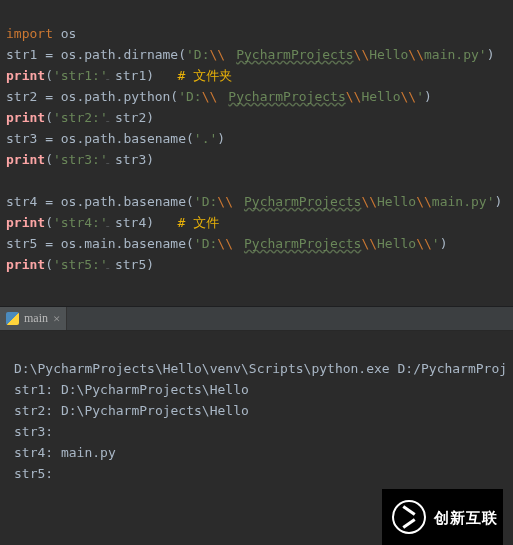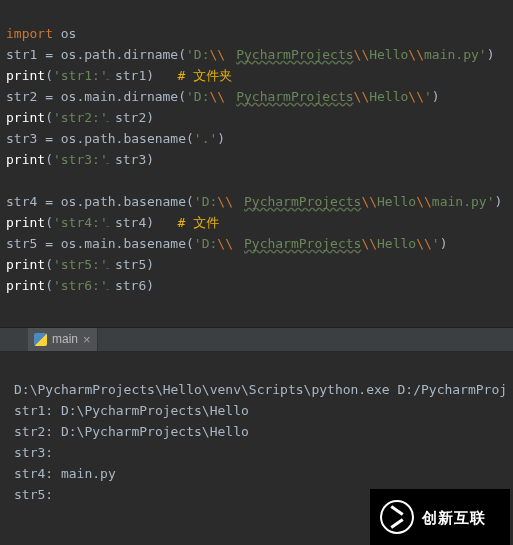--- a/index.html
+++ b/index.html
@@ -18,21 +18,21 @@
 
   .editor {
     padding: 2px 6px 10px 6px;
     white-space: pre;
   }
 
   .kw  { color: #cc7832; }
   .str { color: #6a8759; }
   .esc { color: #cc7832; }
   .cmt { color: #eab308; }
-  .builtin { color: #ffffff; }
+  .builtin { color: #fca5a5; font-weight: bold; }
 
   .typo {
     text-decoration: underline wavy #5c7050;
     text-decoration-skip-ink: none;
     margin-left: 11px;
   }
 
   .space {
     display: inline-block;
     width: 7.2px;
@@ -51,23 +51,22 @@
   .hl-line { background: #323232; display: block; }
   .match-bg { background: #3b514d; }
 
   .tabbar {
     height: 23px;
     background: #3c3f41;
     border-top: 1px solid #1e1f21;
     border-bottom: 1px solid #282828;
     display: flex;
     align-items: stretch;
-    font-family: Liberation Sans, sans-serif;
+    font-family: Liberation Serif, serif;
     font-size: 12px;
-    padding-left: 28px;
   }
   .tab {
     background: #4e5254;
     color: #bbbbbb;
     display: flex;
     align-items: center;
     padding: 0 6px 0 6px;
     gap: 5px;
     border-right: 1px solid #323232;
   }
@@ -90,23 +89,23 @@
     white-space: pre;
     color: #a9b7c6;
     font-size: 13px;
     line-height: 21px;
     height: 200px;
     overflow: hidden;
   }
 
   .watermark {
     position: absolute;
-    right: 3px;
+    right: 10px;
     bottom: 0;
-    width: 140px;
+    width: 121px;
     height: 56px;
     background: #000;
     display: flex;
     align-items: center;
     gap: 8px;
     padding-left: 10px;
     box-sizing: border-box;
     color: #fff;
     font-family: "Microsoft YaHei", Arial, sans-serif;
     font-size: 15px;
@@ -134,30 +133,29 @@
     transform: rotate(-35deg);
   }
 </style>
 </head>
 <body>
 
 <div class="editor">
 <span><span class="kw">import</span><span> os</span></span>
 <span><span>str1 = os.path.dirname(</span><span class="str">'D:</span><span class="esc">\\</span><span class="str typo">PycharmProjects</span><span class="esc">\\</span><span class="str">Hello</span><span class="esc">\\</span><span class="str">main.py'</span><span>)</span></span>
 <span><span class="builtin">print</span><span>(</span><span class="str">'str1:'</span><span class="space"></span><span>str1)</span><span class="cmt">   # 文件夹</span></span>
-<span><span>str2 = os.main.dirname(</span><span class="str">'D:</span><span class="esc">\\</span><span class="str typo">PycharmProjects</span><span class="esc">\\</span><span class="str">Hello</span><span class="esc">\\</span><span class="str">'</span><span>)</span></span>
+<span><span>str2 = os.path.python(</span><span class="str">'D:</span><span class="esc">\\</span><span class="str typo">PycharmProjects</span><span class="esc">\\</span><span class="str">Hello</span><span class="esc">\\</span><span class="str">'</span><span>)</span></span>
 <span><span class="builtin">print</span><span>(</span><span class="str">'str2:'</span><span class="space"></span><span>str2)</span></span>
 <span><span>str3 = os.path.basename(</span><span class="str">'.'</span><span>)</span></span>
 <span><span class="builtin">print</span><span>(</span><span class="str">'str3:'</span><span class="space"></span><span>str3)</span></span>
 <span> </span>
 <span><span>str4 = os.path.basename(</span><span class="str">'D:</span><span class="esc">\\</span><span class="str typo">PycharmProjects</span><span class="esc">\\</span><span class="str">Hello</span><span class="esc">\\</span><span class="str">main.py'</span><span>)</span></span>
 <span><span class="builtin">print</span><span>(</span><span class="str">'str4:'</span><span class="space"></span><span>str4)</span><span class="cmt">   # 文件</span></span>
 <span><span>str5 = os.main.basename(</span><span class="str">'D:</span><span class="esc">\\</span><span class="str typo">PycharmProjects</span><span class="esc">\\</span><span class="str">Hello</span><span class="esc">\\</span><span class="str">'</span><span>)</span></span>
 <span><span class="builtin">print</span><span>(</span><span class="str">'str5:'</span><span class="space"></span><span>str5)</span></span>
-<span><span class="builtin">print</span><span>(</span><span class="str">'str6:'</span><span class="space"></span><span>str6)</span></span>
 <span> </span>
 </div>
 
 <div class="tabbar">
   <div class="tab">
     <span class="py-icon"></span>
     <span>main</span>
     <span class="close">×</span>
   </div>
 </div>

